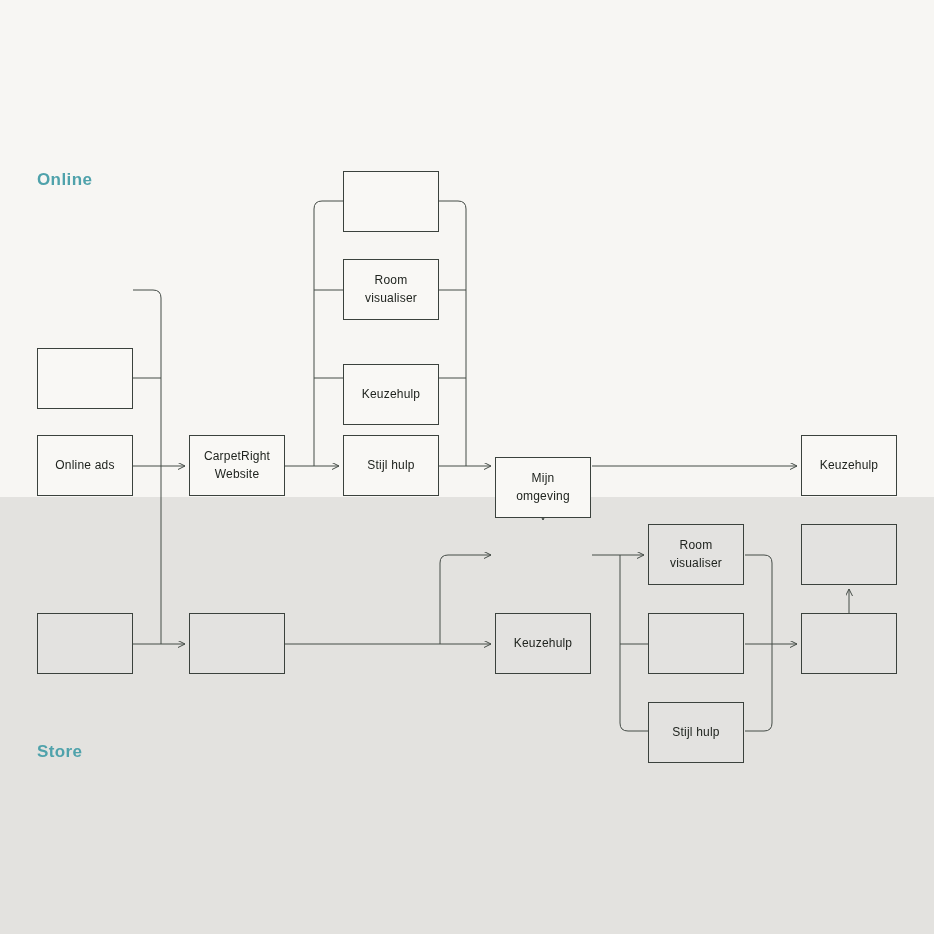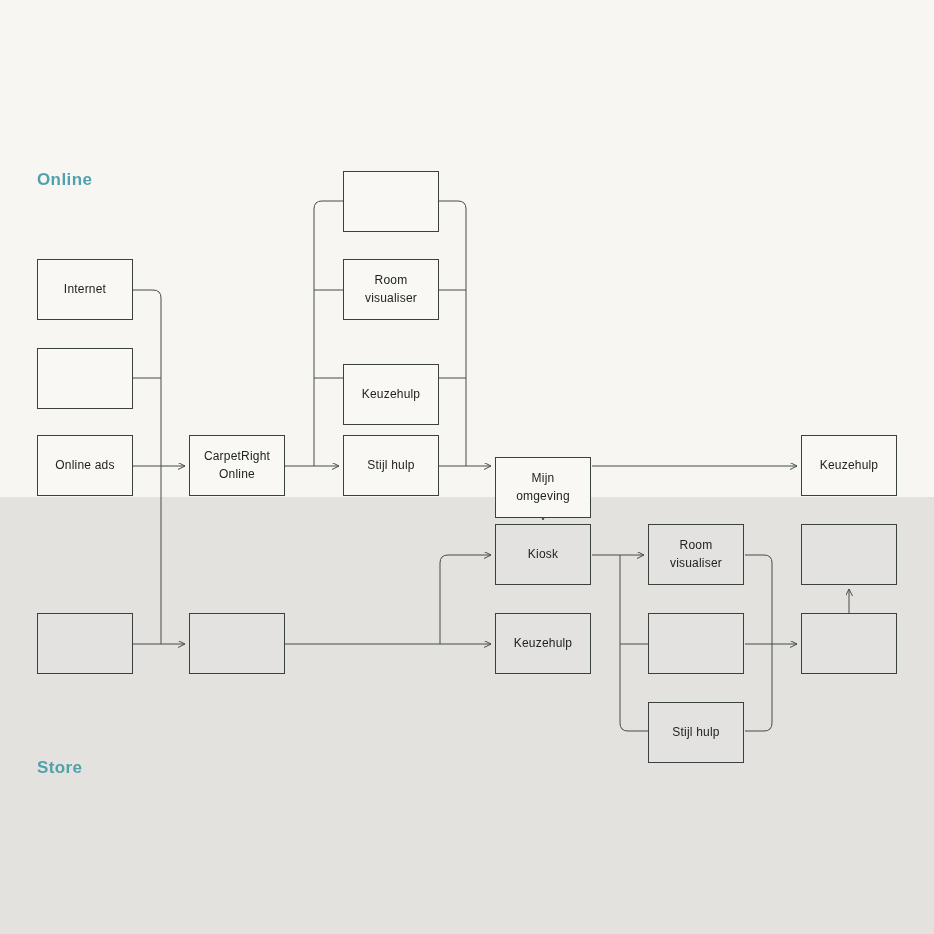--- a/index.html
+++ b/index.html
@@ -20,21 +20,21 @@
     background:#e3e2df;
   }
   .section-label{
     position:absolute;left:37px;
     color:#4fa2ab;
     font-size:17px;
     font-weight:700;
     letter-spacing:.4px;
   }
   .label-online{top:170px;}
-  .label-store{top:742px;margin-top:16px;}
+  .label-store{top:742px;}
   svg.wires{position:absolute;left:0;top:0;width:934px;height:934px;pointer-events:none;}
   .node{
     position:absolute;width:96px;height:61px;
     border:1px solid #3b423d;
     box-sizing:border-box;
     display:flex;align-items:center;justify-content:center;
     text-align:center;
     cursor:default;
   }
   .online-node{background:#f9f8f5;}
@@ -103,32 +103,29 @@
       <path d="M440 644 V563 Q440 555 448 555 H491" marker-end="url(#arrow)"></path>
       <path d="M592 555 H644" marker-end="url(#arrow)"></path>
       <path d="M620 555 V723 Q620 731 628 731 H648"></path>
       <path d="M620 644 H648"></path>
       <path d="M745 555 H764 Q772 555 772 563 V723 Q772 731 764 731 H745"></path>
       <path d="M745 644 H797" marker-end="url(#arrow)"></path>
       <path d="M849 613 V589" marker-end="url(#arrow)"></path>
     </g>
   </svg>
 
-  <div class="node online-node n-internet">
-    <span class="node-label">Internet</span>
-  </div>
   <div class="node online-node n-blank-online-left">
     <span class="node-label"></span>
   </div>
   <div class="node online-node n-online-ads">
     <span class="node-label">Online ads</span>
   </div>
   <div class="node online-node n-carpetright">
     <span class="node-label">CarpetRight
-Online</span>
+Website</span>
   </div>
   <div class="node online-node n-blank-online-top">
     <span class="node-label"></span>
   </div>
   <div class="node online-node n-room-vis-online">
     <span class="node-label">Room
 visualiser</span>
   </div>
   <div class="node online-node n-keuzehulp">
     <span class="node-label">Keuzehulp</span>
@@ -143,23 +140,20 @@
   <div class="node online-node n-bestellen">
     <span class="node-label">Keuzehulp</span>
   </div>
 
   <div class="node store-node n-blank-store-left1">
     <span class="node-label"></span>
   </div>
   <div class="node store-node n-blank-store-left2">
     <span class="node-label"></span>
   </div>
-  <div class="node store-node n-kiosk">
-    <span class="node-label">Kiosk</span>
-  </div>
   <div class="node store-node n-medewerker">
     <span class="node-label">Keuzehulp</span>
   </div>
   <div class="node store-node n-room-vis-store">
     <span class="node-label">Room
 visualiser</span>
   </div>
   <div class="node store-node n-blank-store-mid">
     <span class="node-label"></span>
   </div>

